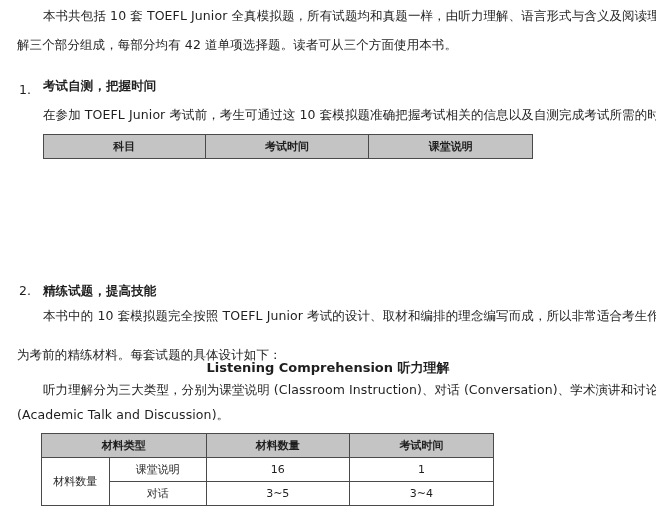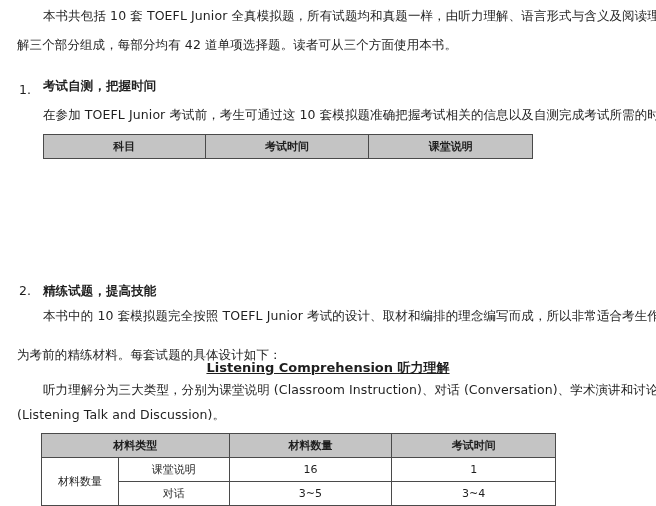--- a/index.html
+++ b/index.html
@@ -40,25 +40,25 @@
     <th>课堂说明</th>
   </tr>
 </tbody>
   </table>
 
 <div class="line" style="left:19px; top:283px;">2.</div>
 <div class="line bold" style="left:43px; top:283px;">精练试题，提高技能</div>
 <div class="line" style="left:43px; top:308px;">本书中的 10 套模拟题完全按照 TOEFL Junior 考试的设计、取材和编排的理念编写而成，所以非常适合考生作</div>
 <div class="line" style="left:17px; top:333px;margin-top:14px;">为考前的精练材料。每套试题的具体设计如下：</div>
 
-<div class="section-title" style="top:359px;text-decoration:underline;">Listening Comprehension 听力理解</div>
+<div class="section-title" style="top:359px;">Listening Comprehension 听力理解</div>
 <div class="line" style="left:43px; top:382px;">听力理解分为三大类型，分别为课堂说明 (Classroom Instruction)、对话 (Conversation)、学术演讲和讨论</div>
-<div class="line" style="left:17px; top:407px;">(Listening Talk and Discussion)。</div>
+<div class="line" style="left:17px; top:407px;">(Academic Talk and Discussion)。</div>
 
-<table style="left:41px; top:433px; width:515px;">
+<table style="left:41px; top:433px; width:453px;">
   <colgroup>
       <col style="width:77px">
       <col style="width:111px">
       <col style="width:163px">
       <col style="width:164px">
     </colgroup>
   <tbody>
       <tr>
     <th colspan="2">材料类型</th>
     <th>材料数量</th>

